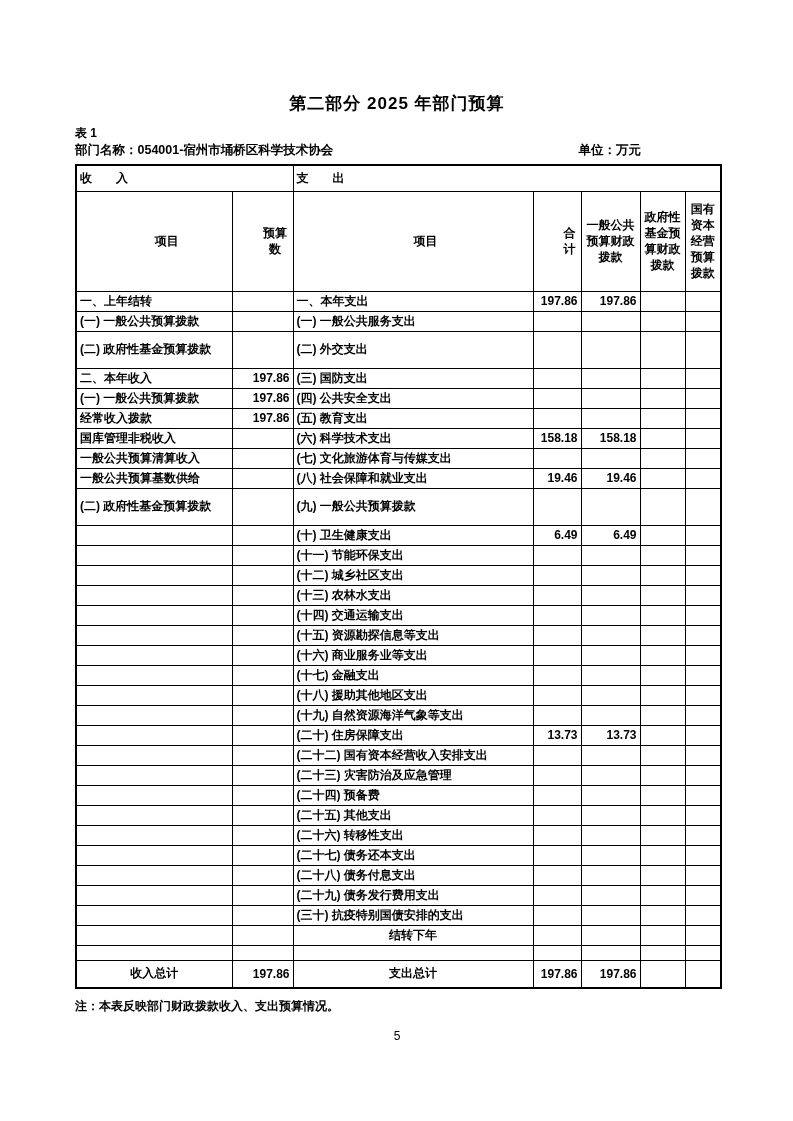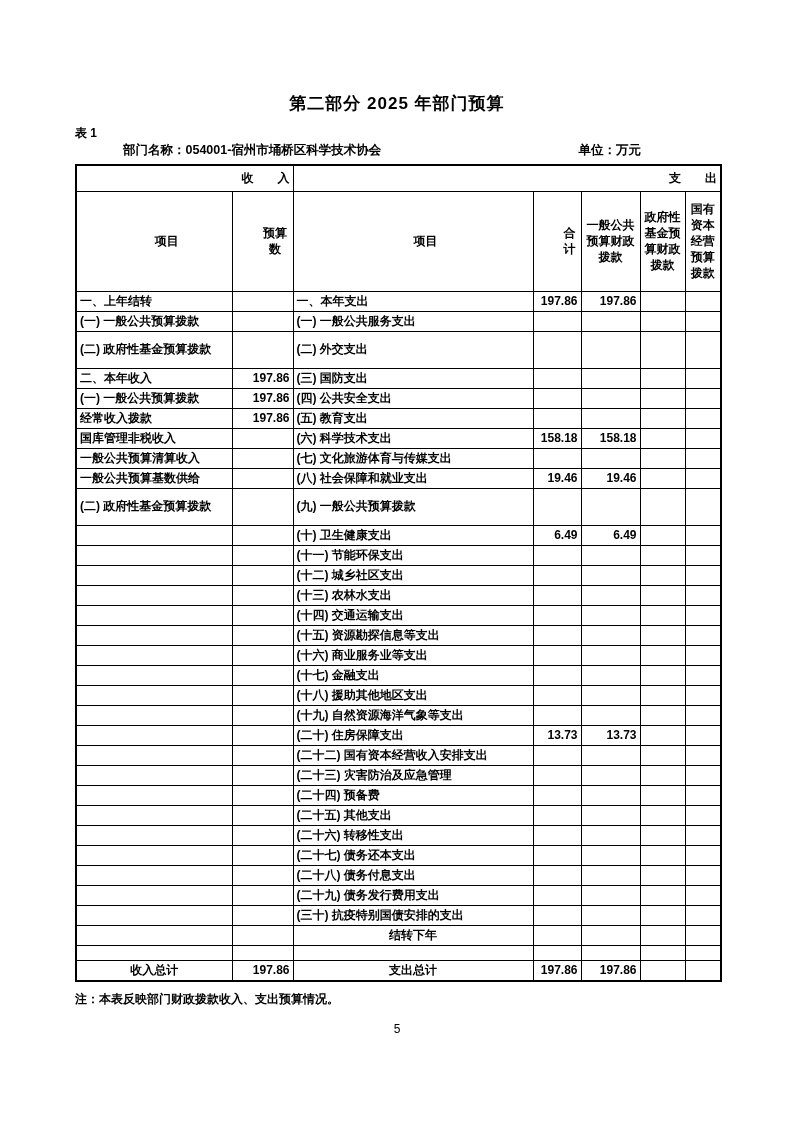--- a/index.html
+++ b/index.html
@@ -31,60 +31,59 @@
     margin-top: 14px;
     margin-bottom: 20px;
     letter-spacing: 1px;
   }
   .meta-row {
     display: flex;
     justify-content: space-between;
     font-size: 12.5px;
     font-weight: 700;
     margin-bottom: 5px;
-    margin-left: 48px;
   }
   .meta-row .unit { padding-right: 78px; }
 
   table.budget {
     width: 100%;
     border-collapse: collapse;
     table-layout: fixed;
     border: 2px solid #000;
   }
   table.budget th, table.budget td {
     border: 1px solid #000;
     font-size: 12px;
     font-weight: 700;
     padding: 1px 3px;
     vertical-align: middle;
     overflow: hidden;
     word-break: break-all;
   }
   th.section-head {
     height: 26px;
-    text-align: right;
+    text-align: left;
     font-size: 13px;
     margin-left: 29px;
   }
   tr.colheads th {
     height: 100px;
     text-align: center;
     line-height: 1.35;
     padding-left: 28px;
   }
   tr.colheads th.narrow { padding: 1px 2px; }
 
   tbody td { height: 19px; }
   tbody tr.tall td { height: 37px; }
   tbody tr.blank td { height: 15px; }
   td.item { text-align: left; }
   td.num { text-align: right; padding-right: 4px; }
   td.center { text-align: center; }
-  tfoot td { height: 21px; }
+  tfoot td { height: 28px; }
   tfoot td.label { text-align: center; }
   tfoot td.num { text-align: right; }
 
   .note {
     font-size: 12px;
     font-weight: 700;
     margin-top: 9px;
   }
   .page-number {
     text-align: center;

